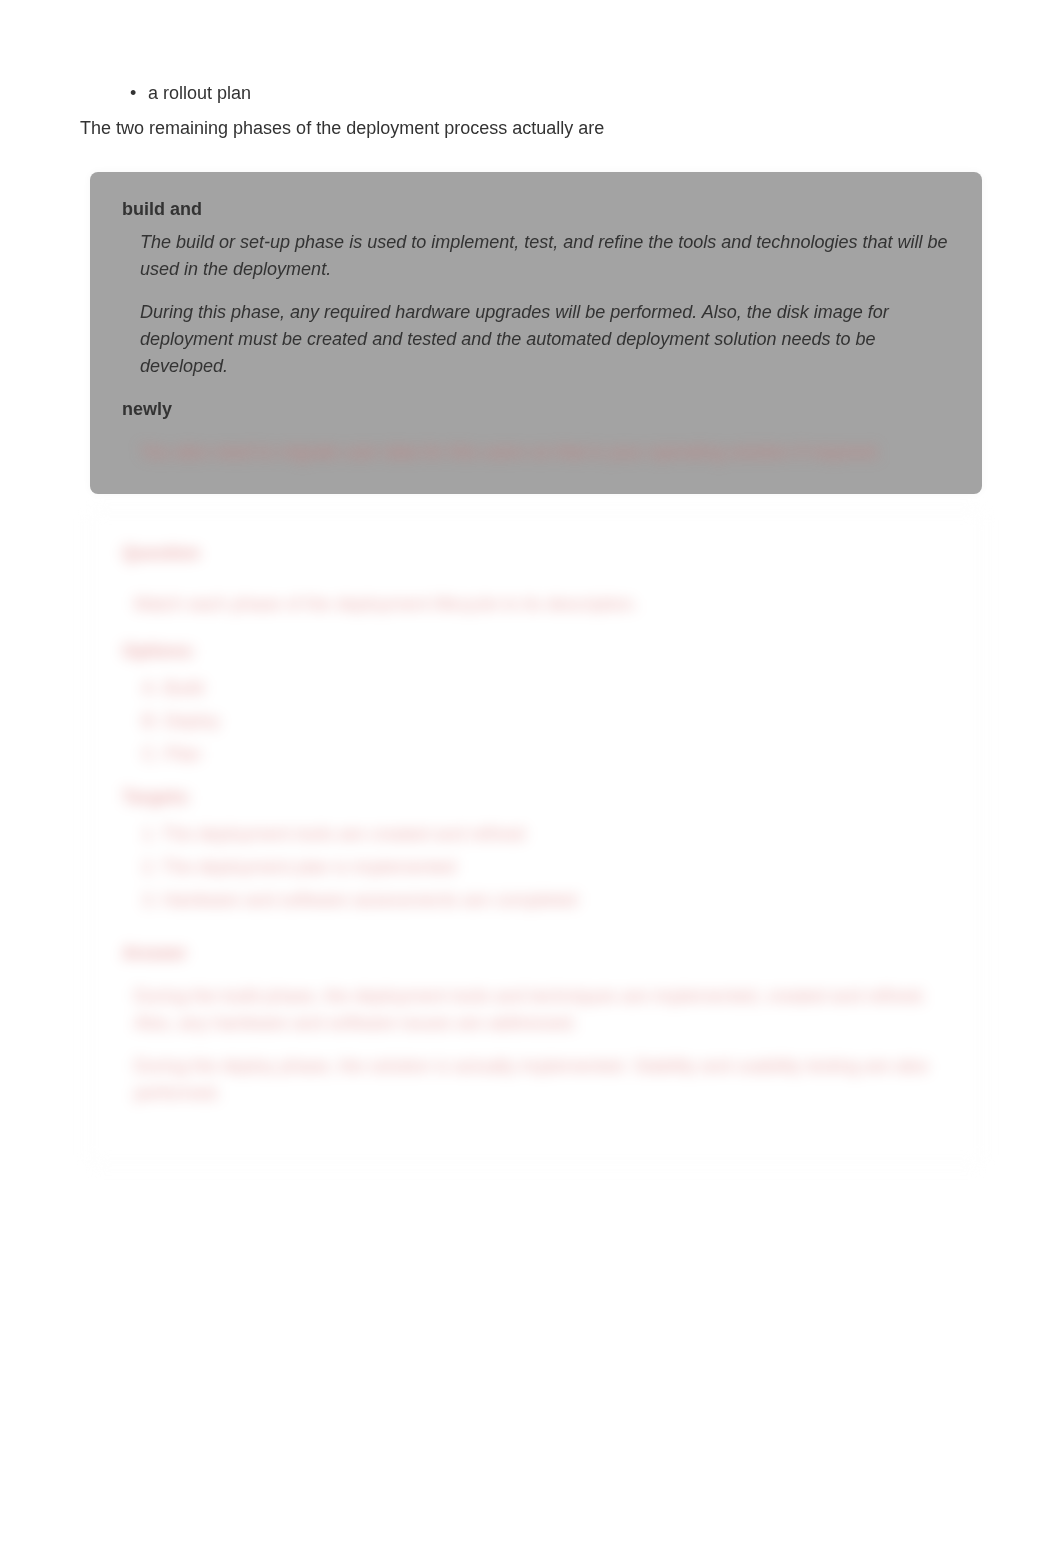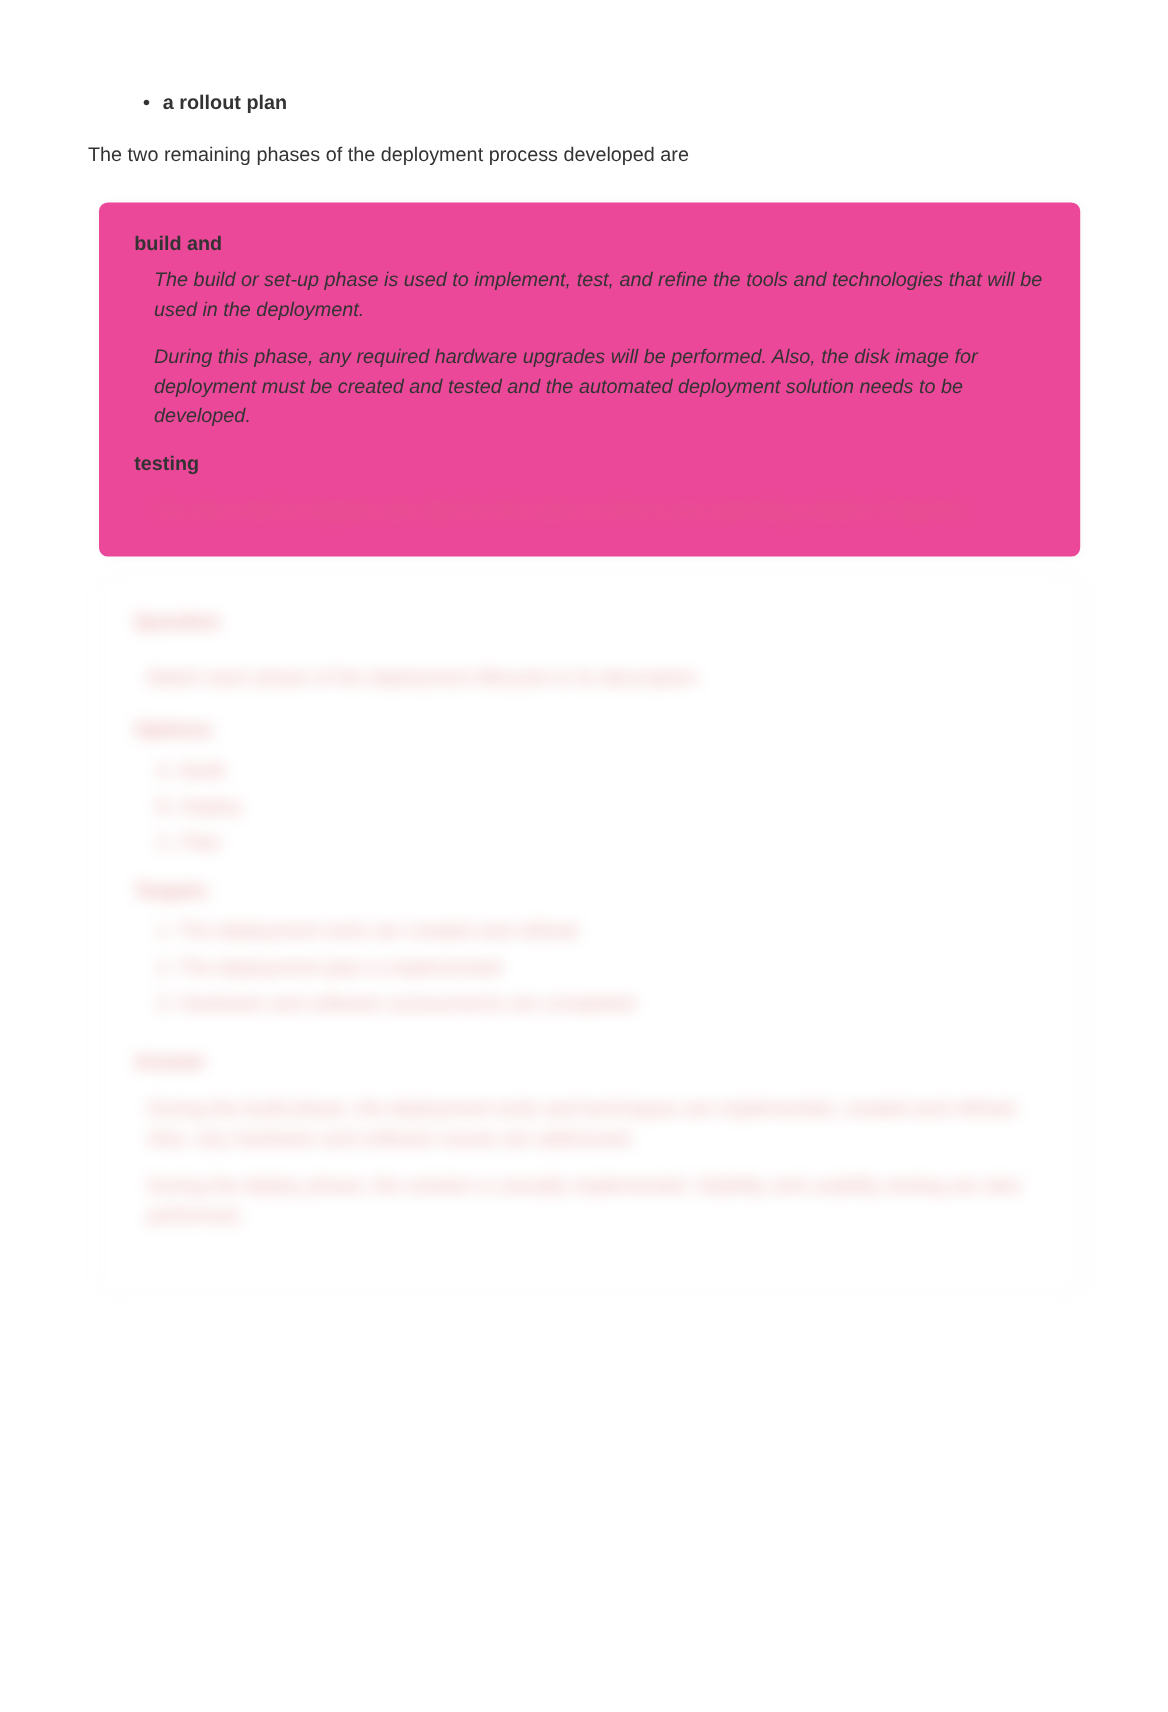--- a/index.html
+++ b/index.html
@@ -11,35 +11,34 @@
       padding: 80px 80px 100px 80px;
       font-size: 18px;
       line-height: 1.5;
     }
     .bullet-list {
       padding-left: 50px;
     }
     .bullet-item {
       position: relative;
       padding-left: 18px;
-      margin-bottom: 20px;
-      font-weight: bold;
+      margin-bottom: 8px;
     }
     .bullet-item::before {
       content: "•";
       position: absolute;
       left: 0;
       color: #333;
     }
     .intro-text {
       margin-top: 6px;
       margin-bottom: 30px;
     }
     .card {
-      background: #ec4899;
+      background: #a3a3a3;
       border-radius: 8px;
       box-shadow: 0 0 8px rgba(0,0,0,0.04);
       padding: 24px 32px 28px 32px;
       margin-left: 10px;
       margin-bottom: 18px;
     }
     .phase-title {
       font-weight: bold;
       color: #333;
       margin-bottom: 6px;
@@ -83,32 +82,32 @@
   </style>
 </head>
 <body>
 
 <div class="bullet-list">
   <div class="bullet-item">
     <span>a rollout plan</span>
   </div>
 </div>
 
-<p class="intro-text">The two remaining phases of the deployment process developed are</p>
+<p class="intro-text">The two remaining phases of the deployment process actually are</p>
 
 <div class="card">
   <div>
     <div class="phase-title">build and</div>
     <div class="phase-body">
       <p>The build or set-up phase is used to implement, test, and refine the tools and technologies that will be used in the deployment.</p>
       <p>During this phase, any required hardware upgrades will be performed. Also, the disk image for deployment must be created and tested and the automated deployment solution needs to be developed.</p>
     </div>
   </div>
   <div>
-    <div class="phase-title">testing</div>
+    <div class="phase-title">newly</div>
     <div class="blurred">
       <p>You also need to migrate user data for this users so that is your operating solution if required.</p>
     </div>
   </div>
 </div>
 
 <div class="q-card">
   <div class="q-heading">Question</div>
   <div class="q-prompt">Match each phase of the deployment lifecycle to its description.</div>
   <div class="q-sub">Options:</div>

